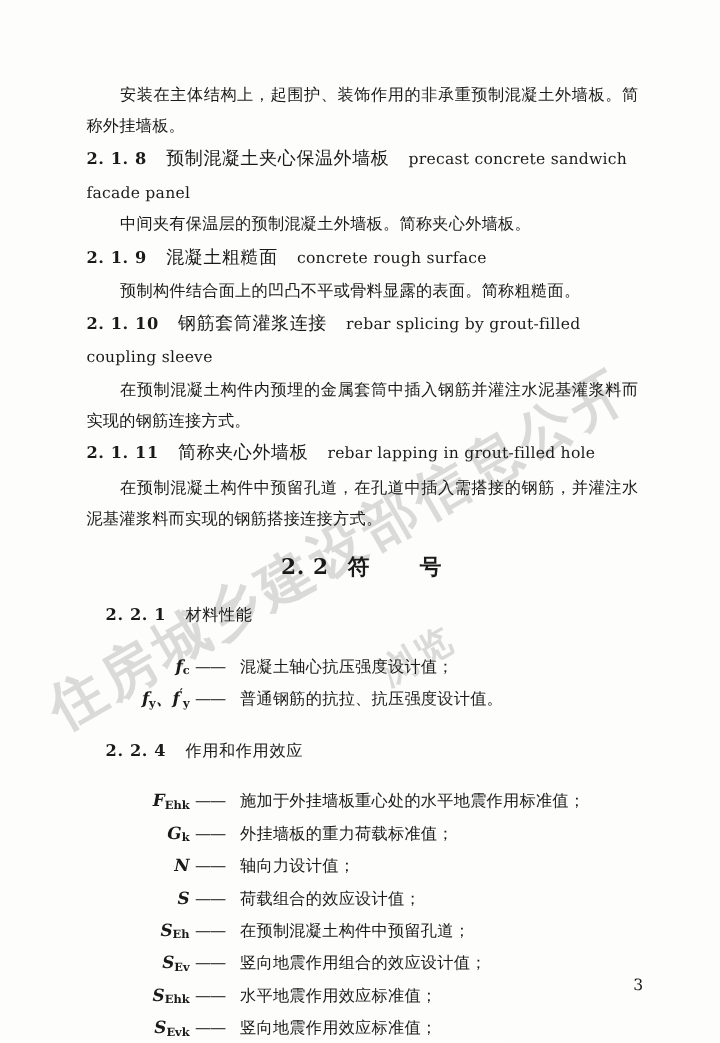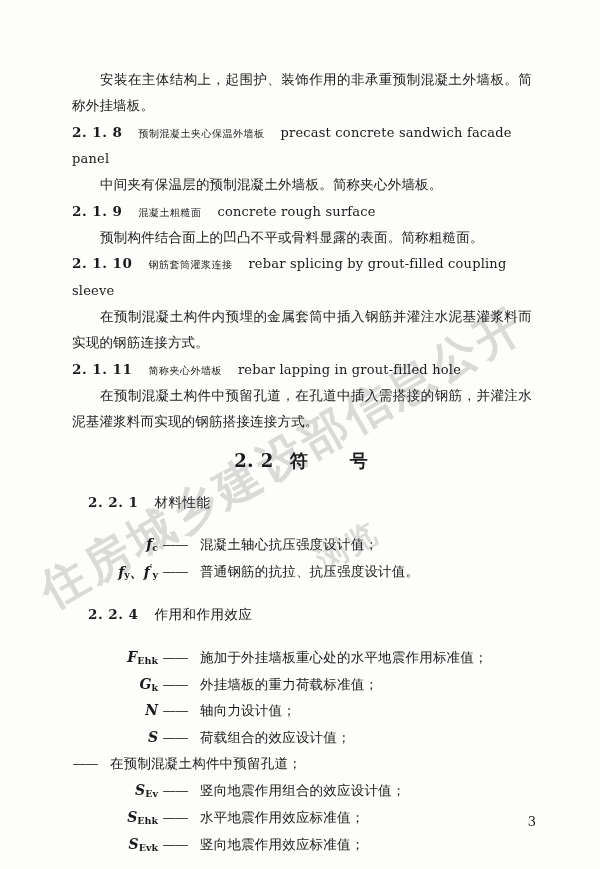--- a/index.html
+++ b/index.html
@@ -44,21 +44,21 @@
     margin: 0;
     letter-spacing: 0.2px;
   }
   .num {
     font-weight: bold;
     font-family: "DejaVu Serif", "Liberation Serif", serif;
     letter-spacing: 0.5px;
   }
   .cn-term {
     font-family: Liberation Serif, serif;
-    font-size: 10px;
+    font-size: 15px;
     letter-spacing: 0.5px;
   }
   .en-term {
     font-family: "DejaVu Serif", "Liberation Serif", serif;
     font-size: 13px;
   }
   .gap-m { display:inline-block; width: 16px; }
 
   .section-title {
     text-align: center;
@@ -226,20 +226,21 @@
         <span class="sym-key"><i>N</i></span>
         <span class="sym-dash">——</span>
         <span class="sym-desc">轴向力设计值；</span>
       </li>
       <li class="sym-row">
         <span class="sym-key"><i>S</i></span>
         <span class="sym-dash">——</span>
         <span class="sym-desc">荷载组合的效应设计值；</span>
       </li>
       <li class="sym-row">
+        <span class="sym-key"><i>S</i><sub>Eh</sub></span>
         <span class="sym-dash">——</span>
         <span class="sym-desc">在预制混凝土构件中预留孔道；</span>
       </li>
       <li class="sym-row">
         <span class="sym-key"><i>S</i><sub>Ev</sub></span>
         <span class="sym-dash">——</span>
         <span class="sym-desc">竖向地震作用组合的效应设计值；</span>
       </li>
       <li class="sym-row">
         <span class="sym-key"><i>S</i><sub>Ehk</sub></span>

